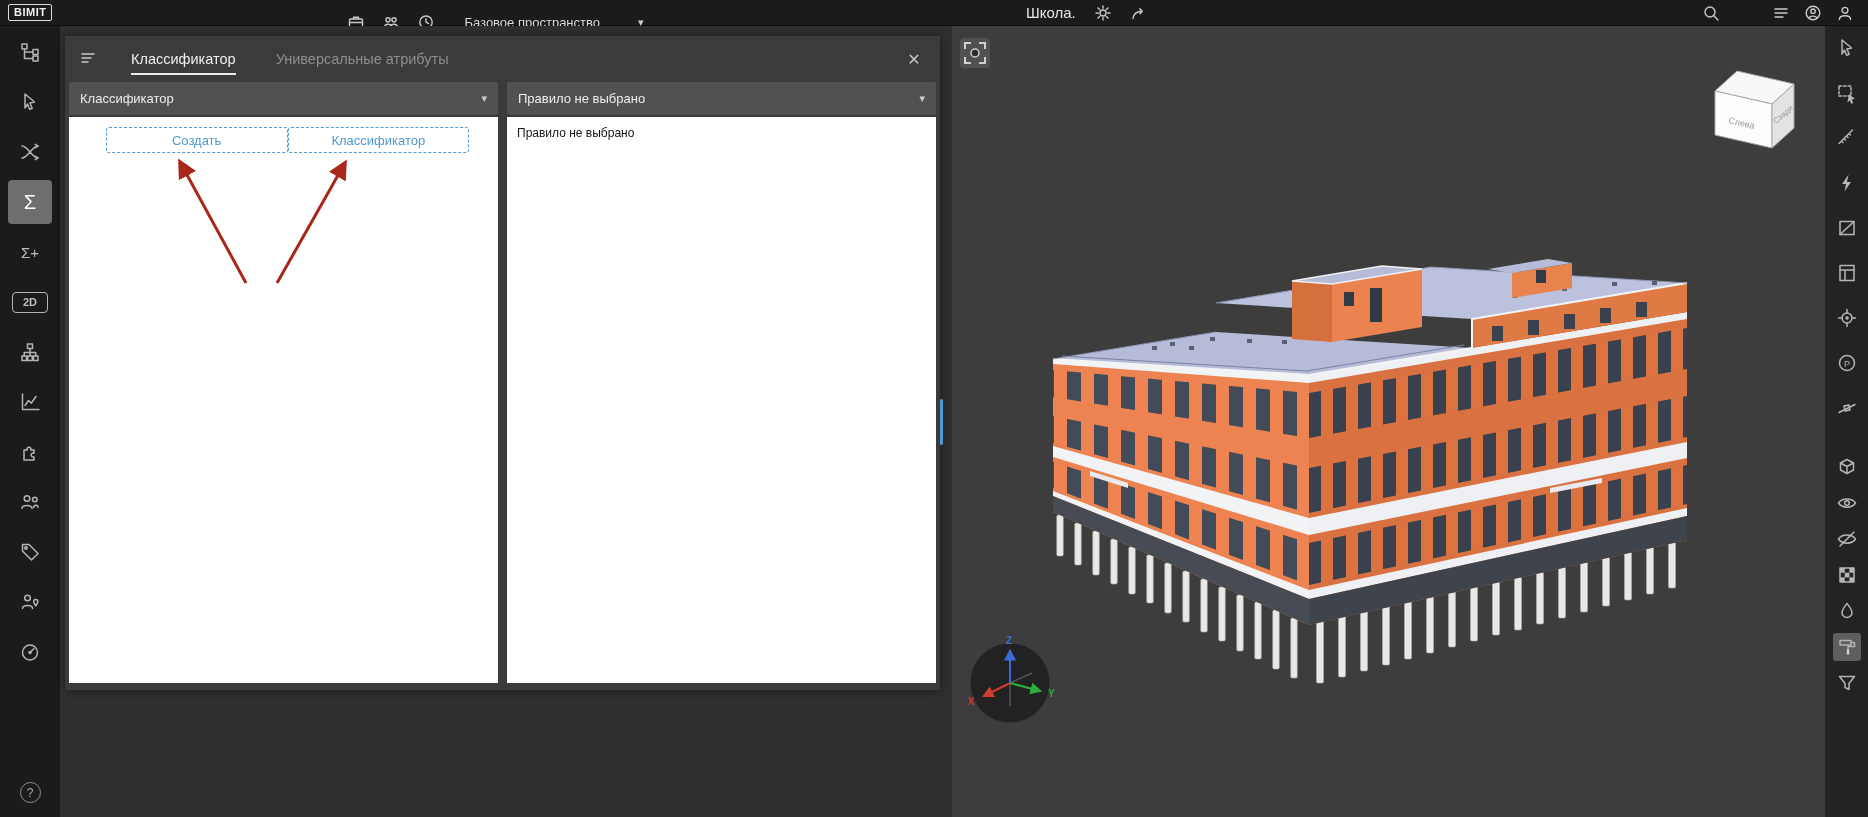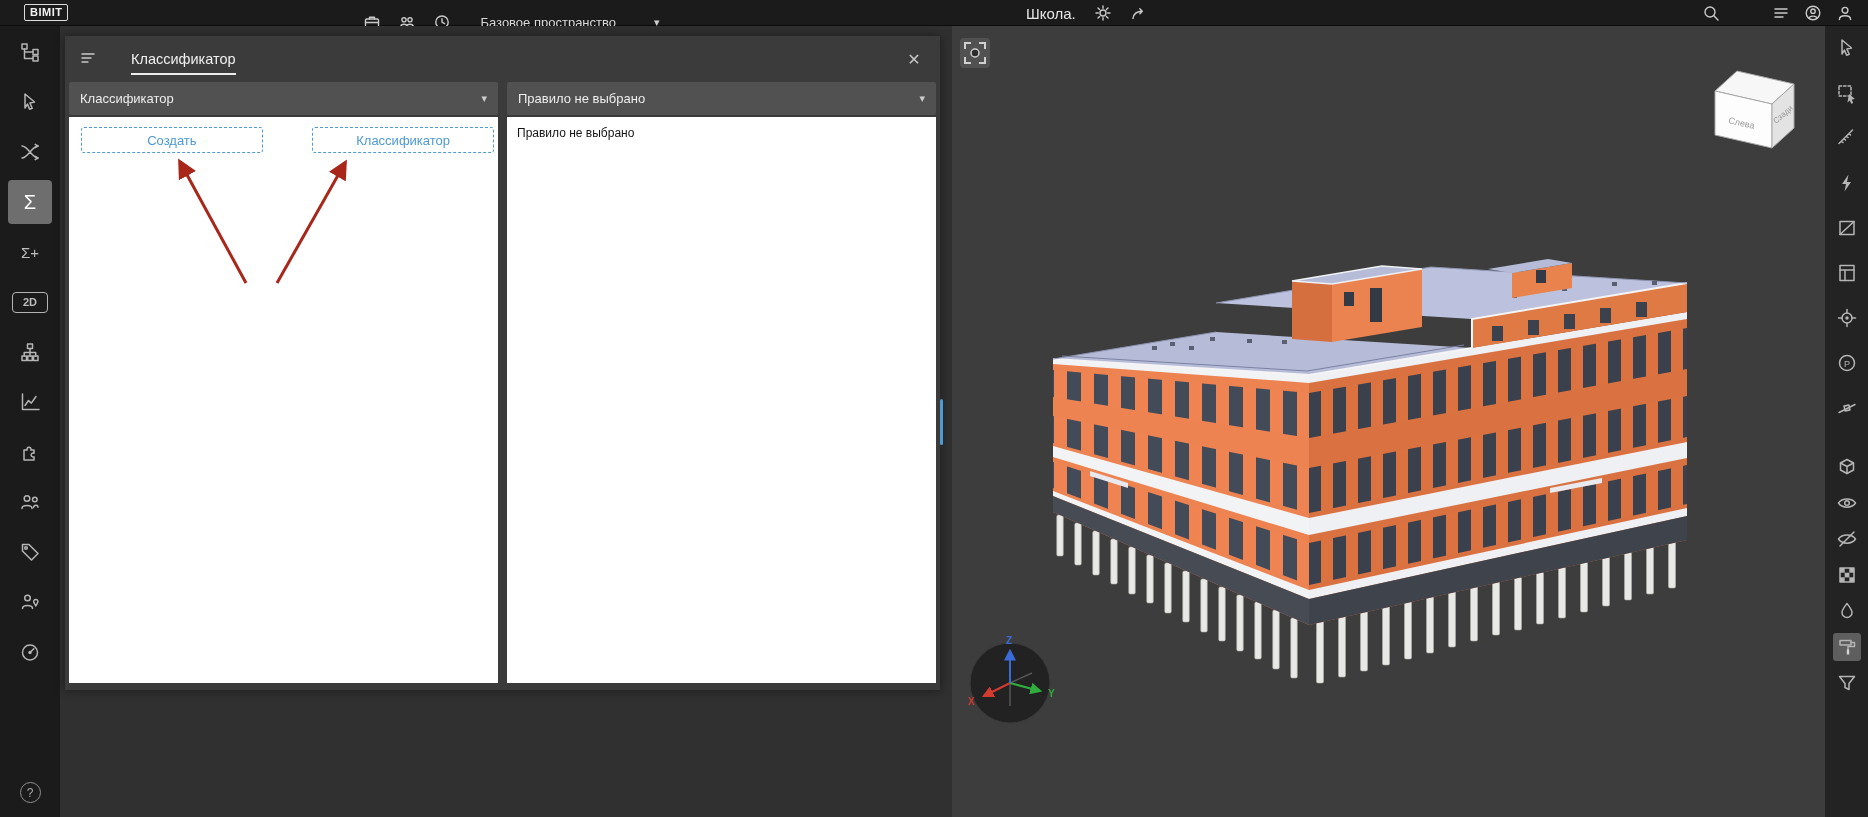--- a/index.html
+++ b/index.html
@@ -2,26 +2,26 @@
 <html style="--accent-blue: #4e9ad3; --annotation-red: #a8261a; --building-orange: #ed8050; --building-orange-dark: #da7140; --roof-lavender: #b7bdd9; --axis-x: #d23b2f; --axis-y: #2fae3e; --axis-z: #3a6bd8;"><head>
 <meta charset="utf-8">
 <style>
   * { margin:0; padding:0; box-sizing:border-box; }
   html,body { width:1868px; height:817px; overflow:hidden; }
   body { font-family:"Liberation Sans", sans-serif; background:#303030; position:relative; color:#d6d6d6; }
   button { background:none; border:none; font-family:inherit; cursor:pointer; padding:0; }
 
   
   .topbar { height:26px; background:#1b1b1b; display:flex; align-items:center; position:relative; border-bottom:1px solid #0d0d0d; }
-  .logo { margin-left:24px; border:1px solid #dcdcdc; border-radius:2px; padding:0 5px; font-size:11px; font-weight:bold; letter-spacing:.5px; color:#f2f2f2; height:17px; line-height:15px; }
+  .logo { margin-left:8px; border:1px solid #dcdcdc; border-radius:2px; padding:0 5px; font-size:11px; font-weight:bold; letter-spacing:.5px; color:#f2f2f2; height:17px; line-height:15px; }
   .tb-left-icons { display:flex; align-items:center; gap:17px; margin-left:295px;margin-top:19px; }
   .tb-ic { width:18px; height:18px; display:grid; place-items:center; color:#c9c9c9; }
   .ws-select { display:flex; align-items:center; margin-left:12px; color:#d9d9d9; font-size:13px; }
   .ws-select .caret { margin-left:38px; font-size:11px; color:#cfcfcf; }
-  .tb-center { position:absolute; left:1026px; display:flex; align-items:flex-end; gap:18px; }
+  .tb-center { position:absolute; left:1026px; display:flex; align-items:center; gap:18px; }
   .tb-title { font-size:15px; color:#e6e6e6; }
   .tb-right { position:absolute; right:14px; display:flex; align-items:center; gap:14px; }
   .tb-right .first { margin-right:38px; }
 
   
   .app { display:flex; height:791px; }
   .left-sidebar { width:60px; background:#1b1b1b; display:flex; flex-direction:column; align-items:center; padding-top:4px; }
   .ls-btn { width:44px; height:44px; margin-bottom:6px; display:grid; place-items:center; border-radius:4px; color:#bdbdbd; }
   .ls-btn.selected { background:#6e6e6e; color:#ffffff; }
   .ls-btn .glyph { font-size:20px; line-height:1; }
@@ -37,21 +37,21 @@
   .menu-lines { margin-right:14px; color:#c9c9c9; }
   .tab { margin:0 20px; font-size:14.5px; color:#8f8f8f; height:100%; display:flex; align-items:center; position:relative; }
   .tab.active { color:#f0f0f0; }
   .tab.active::after { content:""; position:absolute; left:0; right:0; bottom:7px; height:2px; background:#ececec; }
   .close-btn { margin-left:auto; color:#c4c4c4; font-size:16px; width:24px; height:24px; }
   .cols { flex:1; display:flex; gap:9px; padding:0 4px 7px 4px; min-height:0; }
   .col { flex:1; display:flex; flex-direction:column; min-width:0; }
   .col-header { height:33px; flex-shrink:0; background:#515151; display:flex; align-items:center; padding:0 11px; color:#ededed; font-size:13px; border-radius:2px; }
   .col-header .caret { margin-left:auto; color:#cccccc; font-size:11px; }
   .col-body { flex:1; background:#ffffff; margin-top:2px; position:relative; }
-  .btn-row { display:flex; justify-content:space-between; padding:10px 4px 0 12px; }
+  .btn-row { display:flex; justify-content:center; padding:10px 4px 0 12px; }
   .dashed-btn { width:44%; height:26px; border:1px dashed var(--accent-blue,#58a0d8); background:#fff; color:var(--accent-blue,#3d8ed2); font-size:13px; border-radius:3px; }
   .rule-text { padding:9px 10px; font-size:12px; color:#141414; }
   .drag-handle { position:absolute; left:880px; top:50%; transform:translateY(-50%); width:3px; height:46px; background:var(--accent-blue,#3e8fd6); border-radius:2px; }
 
   
   .viewport { position:absolute; left:892px; top:0; width:873px; height:791px; background:#3d3d3d; overflow:hidden; }
   .scene { position:absolute; inset:0; }
   .focus-btn { position:absolute; left:8px; top:12px; width:30px; height:30px; background:#515151; border-radius:4px; display:grid; place-items:center; }
 
   
@@ -372,20 +372,21 @@
     </div>
 
     <section class="panel">
       <div class="tabs-row">
         <button class="menu-lines">
           <svg class="ict" width="18" height="18" viewBox="0 0 18 18">
               <path d="M3 5h12M3 9h9M3 13h6"></path>
             </svg>
         </button>
         <div class="tab active">Классификатор</div>
+        <div class="tab">Универсальные атрибуты</div>
         <button class="close-btn">✕</button>
       </div>
       <div class="cols">
         <div class="col">
           <div class="col-header">
             <span>Классификатор</span>
             <span class="caret">▾</span>
           </div>
           <div class="col-body">
             <div class="btn-row">

